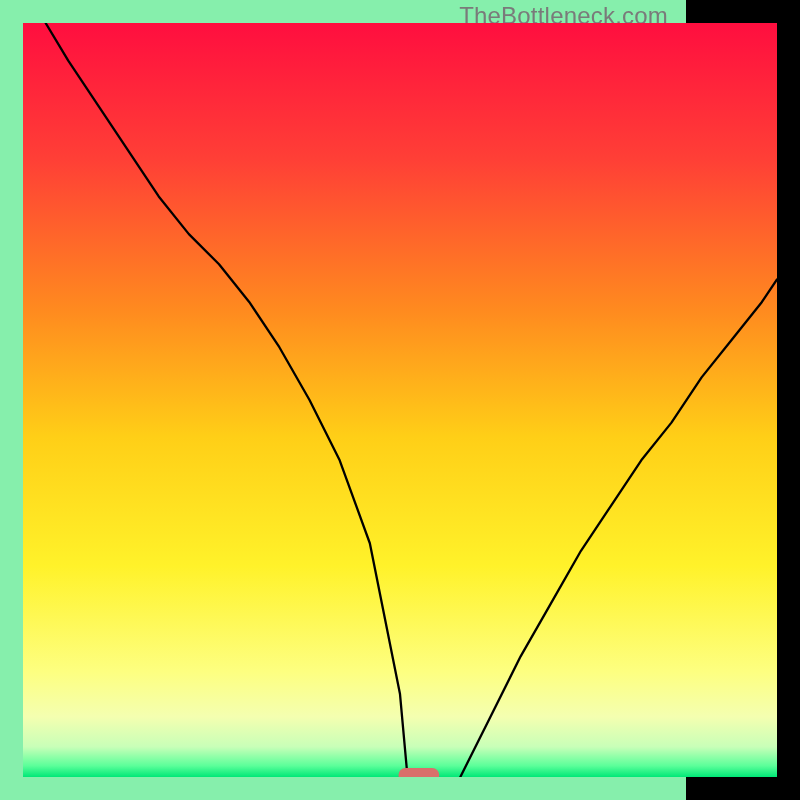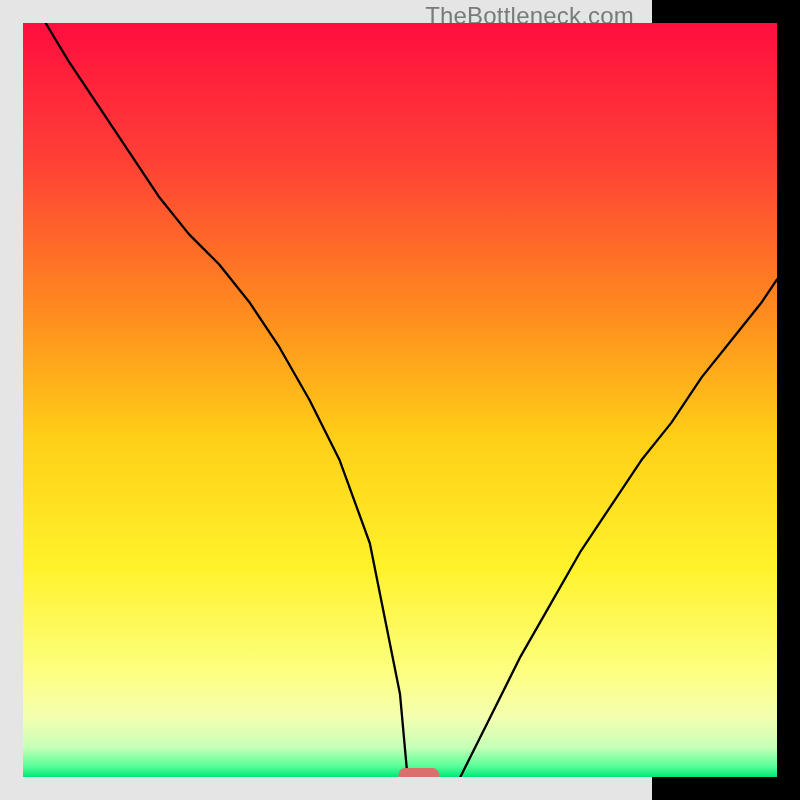--- a/index.html
+++ b/index.html
@@ -7,21 +7,22 @@
     padding: 0;
     width: 800px;
     height: 800px;
     background: #000;
     overflow: hidden;
   }
   .outer {
     position: relative;
     width: 652px;
     height: 800px;
-    background: #e5e5e5;
+    background: #86efac;
+    padding-left: 34px;
   }
   .plot {
     position: absolute;
     left: 23px;
     top: 23px;
     width: 754px;
     height: 754px;
   }
   .watermark {
     position: absolute;

